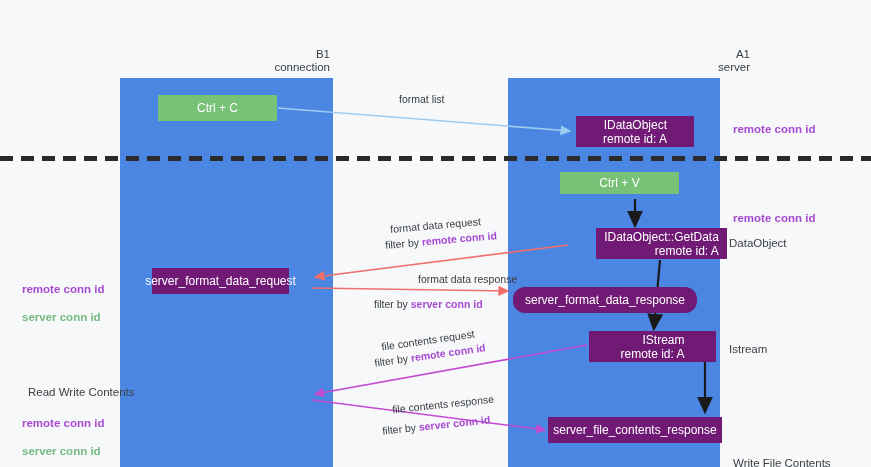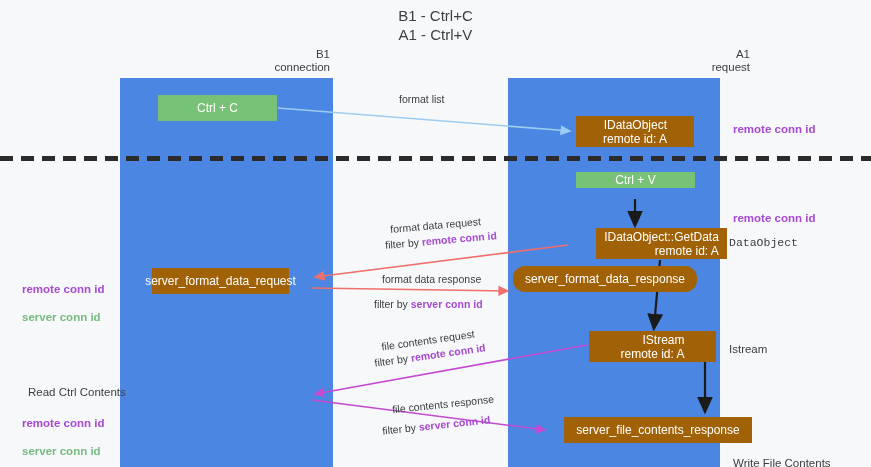--- a/index.html
+++ b/index.html
@@ -38,80 +38,78 @@
   }
 
   
   .node{
     position:absolute;
     display:flex;align-items:center;justify-content:center;
     text-align:right;color:#ffffff;font-size:12px;line-height:14px;
     white-space:pre-line;box-sizing:border-box;padding:2px 8px;
   }
   .node.green{background:#77c276;}
-  .node.orange{background:#a16207;}
+  .node.orange{background:#701a75;}
 
   #n-ctrlc{left:158px;top:95px;width:119px;height:26px;}
   #n-idataobject{left:576px;top:116px;width:118px;height:31px;}
-  #n-ctrlv{left:576px;top:172px;width:119px;height:16px;}
+  #n-ctrlv{left:560px;top:172px;width:119px;height:22px;}
   #n-getdata{left:596px;top:228px;width:131px;height:31px;}
   #n-sfdreq{left:152px;top:268px;width:137px;height:26px;}
-  #n-sfdresp{left:513px;top:266px;width:184px;height:26px;border-radius:12px;}
+  #n-sfdresp{left:513px;top:287px;width:184px;height:26px;border-radius:12px;}
   #n-istream{left:589px;top:331px;width:127px;height:31px;}
   #n-sfcreq{left:152px;top:385px;width:157px;height:26px;}
-  #n-sfcresp{left:564px;top:417px;width:188px;height:26px;}
+  #n-sfcresp{left:548px;top:417px;width:174px;height:26px;}
 
   
   .ann{position:absolute;font-size:11.5px;line-height:14px;white-space:pre-line;}
   .ann.purple{color:#a64ad0;font-weight:bold;}
   .ann.grey{color:#3c4043;}
   .ann.stack{font-weight:bold;}
   .ann.stack .p{color:#a64ad0;}
   .ann.stack .g{color:#76bb7f;}
 
   #a-remote1{left:733px;top:122px;}
   #a-remote2{left:733px;top:211px;}
-  #a-dataobject{left:729px;top:236px;font-family:Liberation Mono, monospace;}
+  #a-dataobject{left:729px;top:236px;}
   #a-istream{left:729px;top:342px;}
   #a-writefile{left:733px;top:424px;margin-top:32px;}
   #a-left-ids{left:22px;top:268px;}
   #a-readfile{left:28px;top:385px;}
   #a-left-ids2{left:22px;top:402px;}
 
   
   .elabel{
     position:absolute;font-size:10.5px;line-height:13px;color:#3c4043;
     white-space:nowrap;
   }
   .elabel b{color:#a64ad0;}
 
   #l-formatlist{left:399px;top:93px;text-align:right;}
   #l-fdreq{left:390px;top:219px;transform:rotate(-5deg);}
   #l-fdreq2{left:385px;top:234px;transform:rotate(-5deg);}
-  #l-fdresp{left:382px;top:273px;}
+  #l-fdresp{left:418px;top:273px;}
   #l-fdresp2{left:374px;top:298px;}
   #l-fcreq{left:381px;top:334px;transform:rotate(-8deg);}
   #l-fcreq2{left:374px;top:349px;transform:rotate(-8deg);}
   #l-fcresp{left:392px;top:398px;transform:rotate(-6deg);}
   #l-fcresp2{left:382px;top:419px;transform:rotate(-6deg);}
 
   #edges{position:absolute;left:0;top:0;width:871px;height:467px;pointer-events:none;}
 </style>
 </head>
 <body>
 
 <div id="stage">
 
-  <div class="title">B1 - Ctrl+C
-A1 - Ctrl+V</div>
 
   <div class="col-head" id="head-b1">B1
 connection</div>
   <div class="col-head" id="head-a1">A1
-request</div>
+server</div>
 
   <div class="lane" id="lane-b1"></div>
   <div class="lane" id="lane-a1"></div>
 
   <svg id="edges">
     <defs>
       <marker id="ar-blue" markerWidth="7" markerHeight="7" refX="6" refY="3.2" orient="auto">
         <path d="M0,0 L7,3.2 L0,6.4 z" fill="#9ccdf0"></path>
       </marker>
       <marker id="ar-red" markerWidth="7" markerHeight="7" refX="6" refY="3.2" orient="auto">
@@ -154,21 +152,21 @@
   <div class="node orange" id="n-sfdresp">server_format_data_response</div>
   <div class="node orange" id="n-istream">IStream
 remote id: A</div>
   <div class="node orange" id="n-sfcresp">server_file_contents_response</div>
 
   <div class="ann purple" id="a-remote1">remote conn id</div>
   <div class="ann purple" id="a-remote2">remote conn id</div>
   <div class="ann grey" id="a-dataobject">DataObject</div>
   <div class="ann grey" id="a-istream">Istream</div>
   <div class="ann grey" id="a-writefile">Write File Contents</div>
-  <div class="ann grey" id="a-readfile">Read Ctrl Contents</div>
+  <div class="ann grey" id="a-readfile">Read Write Contents</div>
 
   <div class="ann stack" id="a-left-ids">
     <span class="p">remote conn id</span><br>
     <span class="g">server conn id</span>
   </div>
 
   <div class="ann stack" id="a-left-ids2">
     <span class="p">remote conn id</span><br>
     <span class="g">server conn id</span>
   </div>

